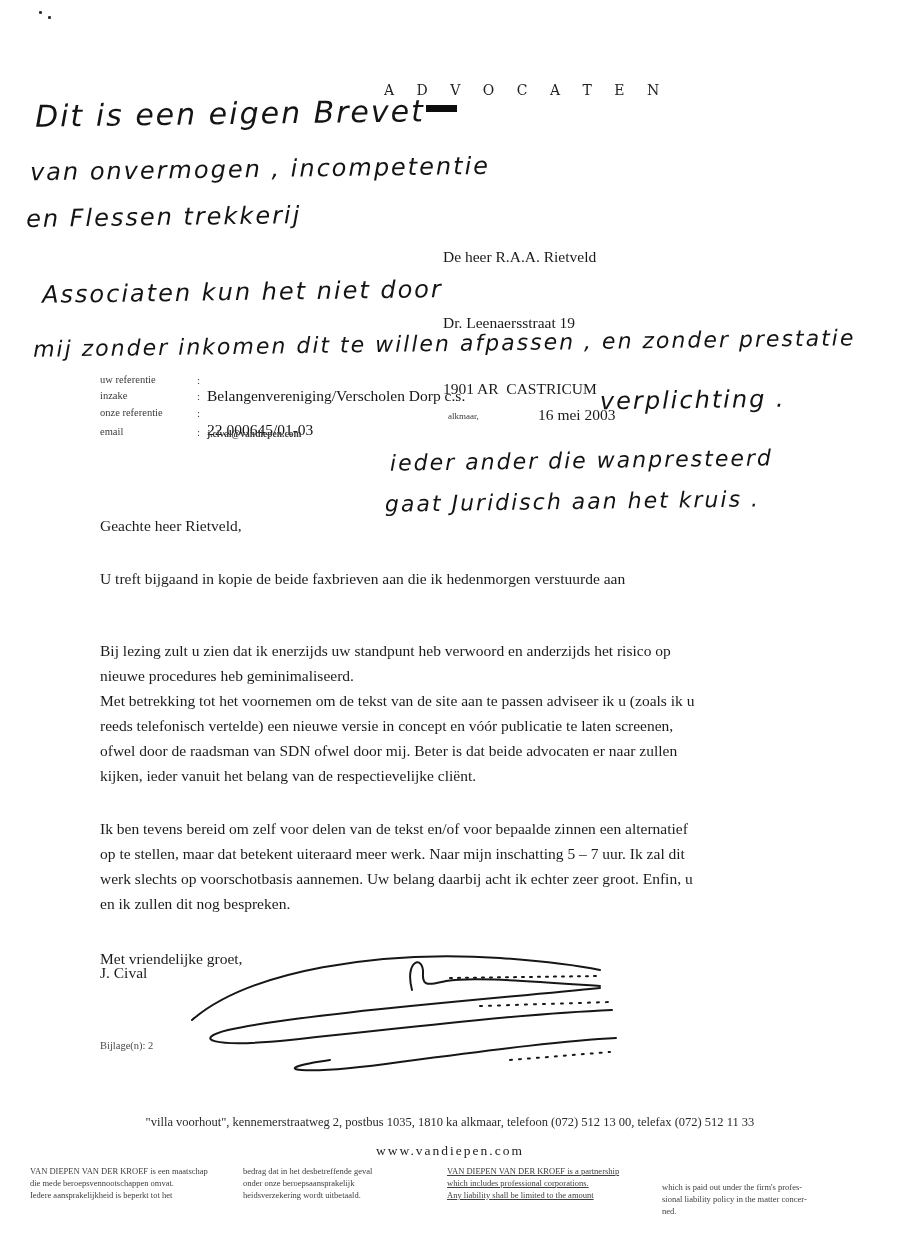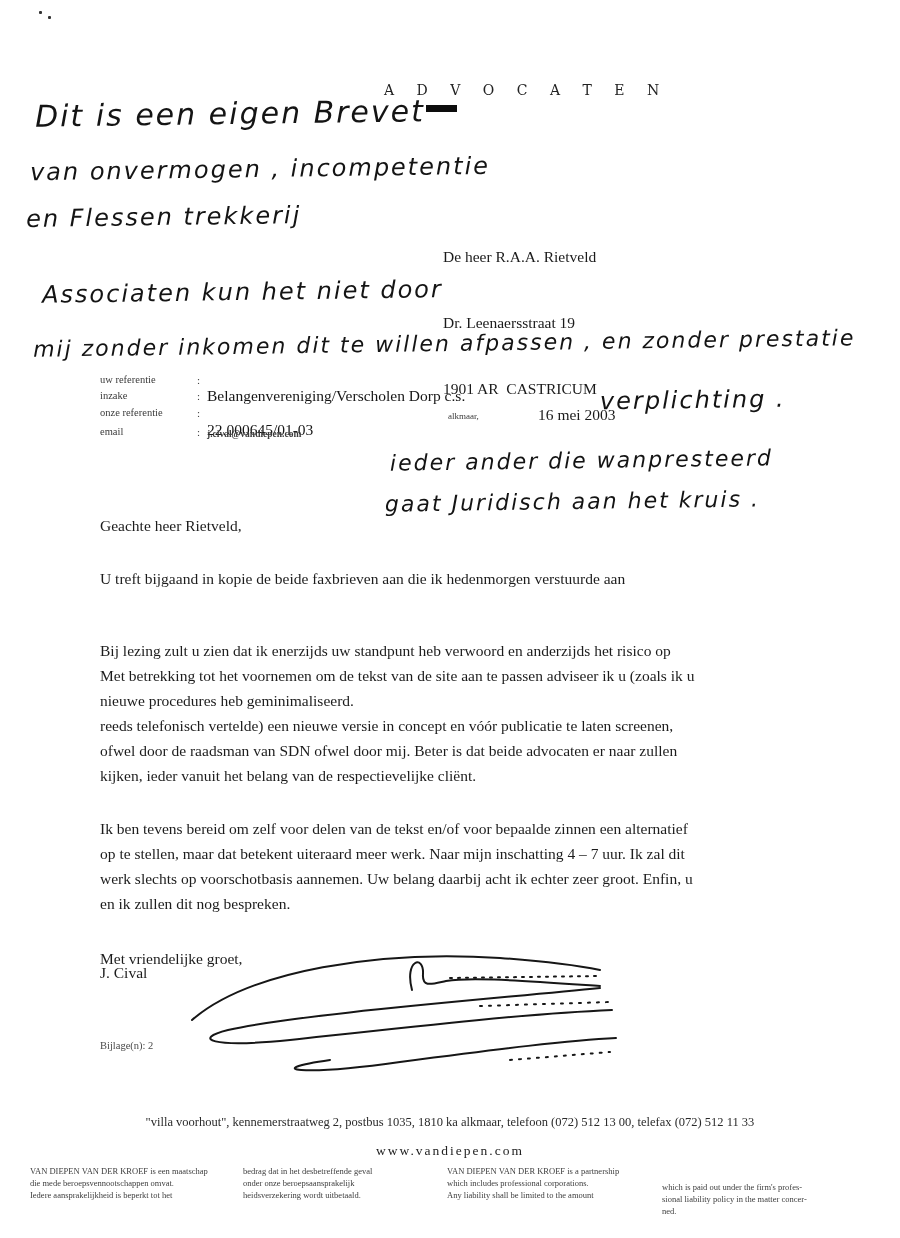--- a/index.html
+++ b/index.html
@@ -100,30 +100,30 @@
   <div class="abs hand hand-md" style="left:385px;top:489px;">gaat Juridisch aan het kruis .</div>
 
   <div class="abs typed" style="left:100px;top:513px;">Geachte heer Rietveld,</div>
 
   <div class="abs" style="left:100px;top:566px;">
     <div class="typed">U treft bijgaand in kopie de beide faxbrieven aan die ik hedenmorgen verstuurde aan</div>
   </div>
 
   <div class="abs" style="left:100px;top:638px;">
     <div class="typed">Bij lezing zult u zien dat ik enerzijds uw standpunt heb verwoord en anderzijds het risico op</div>
+    <div class="typed">nieuwe procedures heb geminimaliseerd.</div>
     <div class="typed">Met betrekking tot het voornemen om de tekst van de site aan te passen adviseer ik u (zoals ik u</div>
-    <div class="typed">nieuwe procedures heb geminimaliseerd.</div>
     <div class="typed">reeds telefonisch vertelde) een nieuwe versie in concept en vóór publicatie te laten screenen,</div>
     <div class="typed">ofwel door de raadsman van SDN ofwel door mij. Beter is dat beide advocaten er naar zullen</div>
     <div class="typed">kijken, ieder vanuit het belang van de respectievelijke cliënt.</div>
   </div>
 
   <div class="abs" style="left:100px;top:816px;">
     <div class="typed">Ik ben tevens bereid om zelf voor delen van de tekst en/of voor bepaalde zinnen een alternatief</div>
-    <div class="typed">op te stellen, maar dat betekent uiteraard meer werk. Naar mijn inschatting 4 – 7 uur. Ik zal dit</div>
+    <div class="typed">op te stellen, maar dat betekent uiteraard meer werk. Naar mijn inschatting 5 – 7 uur. Ik zal dit</div>
     <div class="typed">werk slechts op voorschotbasis aannemen. Uw belang daarbij acht ik echter zeer groot. Enfin, u</div>
     <div class="typed">en ik zullen dit nog bespreken.</div>
   </div>
 
   <div class="abs typed" style="left:100px;top:946px;">Met vriendelijke groet,</div>
   <div class="abs typed" style="left:100px;top:960px;">J. Cival</div>
   <div class="abs encl" style="left:100px;top:1040px;">Bijlage(n): 2</div>
 
   <svg class="abs sig-svg" style="left:180px;top:948px;" width="440" height="125" viewBox="0 0 440 125">
     <path d="M 12 72 C 70 22, 200 2, 320 10 C 360 13, 400 18, 420 22"></path>
@@ -141,21 +141,21 @@
   <div class="abs fineprint" style="left:30px;top:1165px;">
     <div>VAN DIEPEN VAN DER KROEF is een maatschap</div>
     <div>die mede beroepsvennootschappen omvat.</div>
     <div>Iedere aansprakelijkheid is beperkt tot het</div>
   </div>
   <div class="abs fineprint" style="left:243px;top:1165px;">
     <div>bedrag dat in het desbetreffende geval</div>
     <div>onder onze beroepsaansprakelijk</div>
     <div>heidsverzekering wordt uitbetaald.</div>
   </div>
-  <div class="abs fineprint" style="left:447px;top:1165px;">
+  <div class="abs fineprint" style="left:447px;top:1165px;text-decoration:underline;">
     <div>VAN DIEPEN VAN DER KROEF is a partnership</div>
     <div>which includes professional corporations.</div>
     <div>Any liability shall be limited to the amount</div>
   </div>
   <div class="abs fineprint" style="left:662px;top:1165px;margin-top:16px;">
     <div>which is paid out under the firm's profes-</div>
     <div>sional liability policy in the matter concer-</div>
     <div>ned.</div>
   </div>
 

